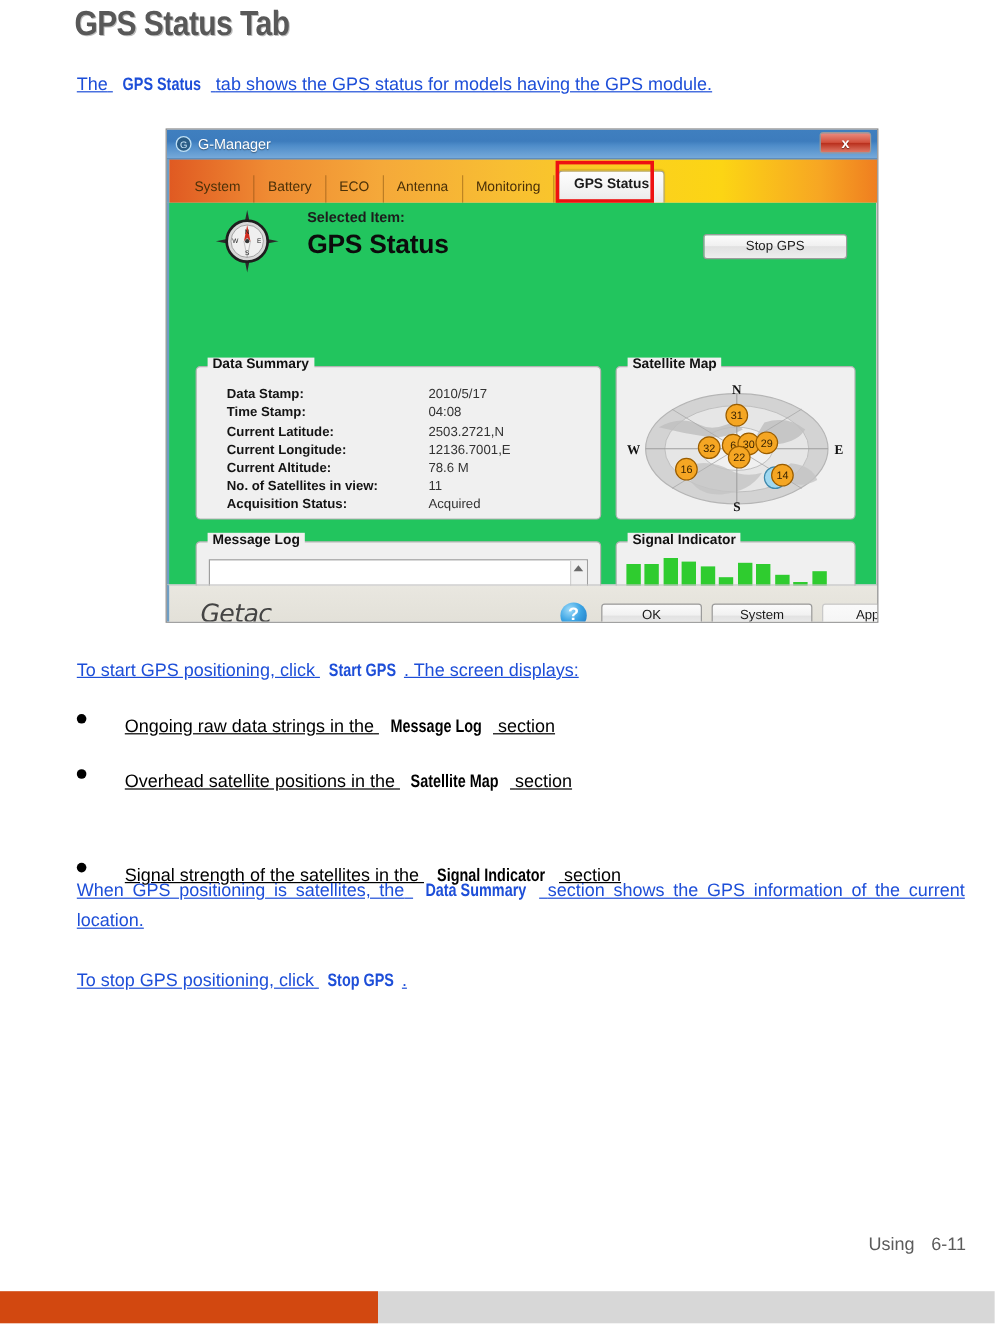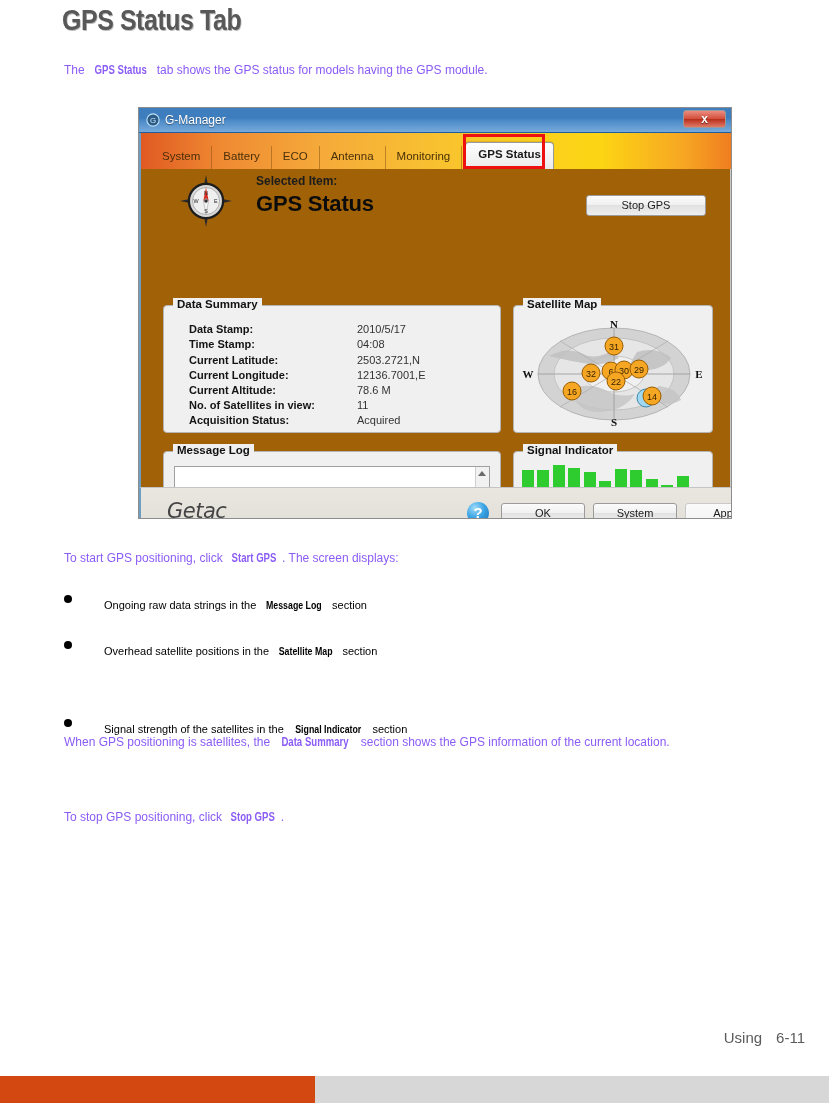--- a/index.html
+++ b/index.html
@@ -28,41 +28,43 @@
     font-stretch: condensed;
     transform: scaleX(0.86);
     transform-origin: left top;
     text-shadow: 1px 1px 0 #bdbdbd;
   }
 
   .para {
     position: absolute;
     left: 64px;
     width: 740px;
-    font-size: 12px;
+    font-size: 15px;
     line-height: 25px;
     text-align: justify;
-    color: #8b5cf6;
+    color: #1d4ed8;
+    text-decoration: underline;
   }
   .para.nojust { text-align: left; }
   .b {
     font-weight: bold;
     font-stretch: condensed;
     display: inline-block;
     transform: scaleX(0.80);
     transform-origin: center;
     letter-spacing: 0px;
   }
 
   .bullet-row {
     position: absolute;
     left: 64px;
     width: 740px;
-    font-size: 11px;
+    font-size: 15px;
     line-height: 23px;
+    text-decoration: underline;
   }
   .bullet-dot {
     position: absolute;
     left: 0px;
     top: 1px;
     width: 8px;
     height: 8px;
     background: #000;
     border-radius: 50%;
   }
@@ -204,21 +206,21 @@
     height: 35px;
     border: 3px solid #ee1111;
     box-sizing: border-box;
     z-index: 5;
   }
 
   
   .content {
     position: relative;
     height: 318px;
-    background: #a16207;
+    background: #22c55e;
     border-left: 2px solid #6f9ec4;
     border-right: 1px solid #c8c8c8;
     box-sizing: border-box;
   }
 
   .header-row {
     position: relative;
     height: 62px;
   }
   .compass {

